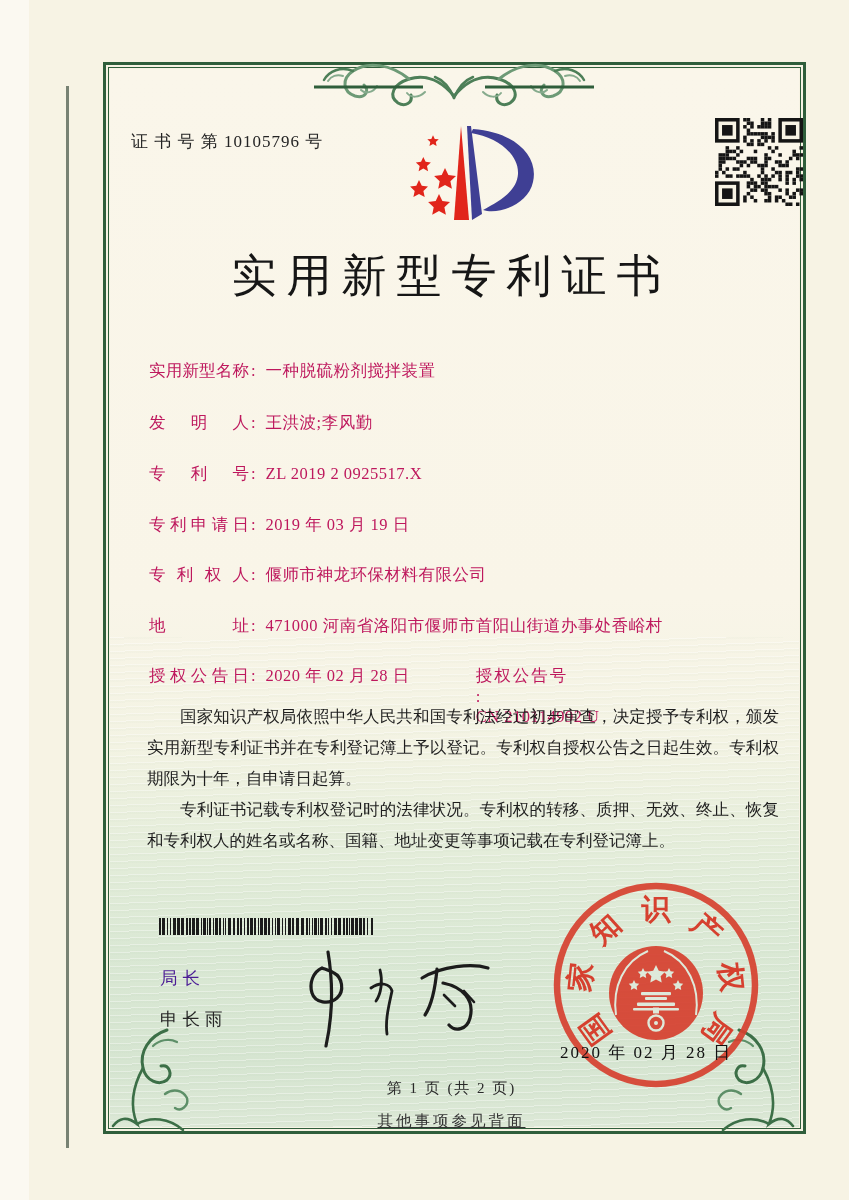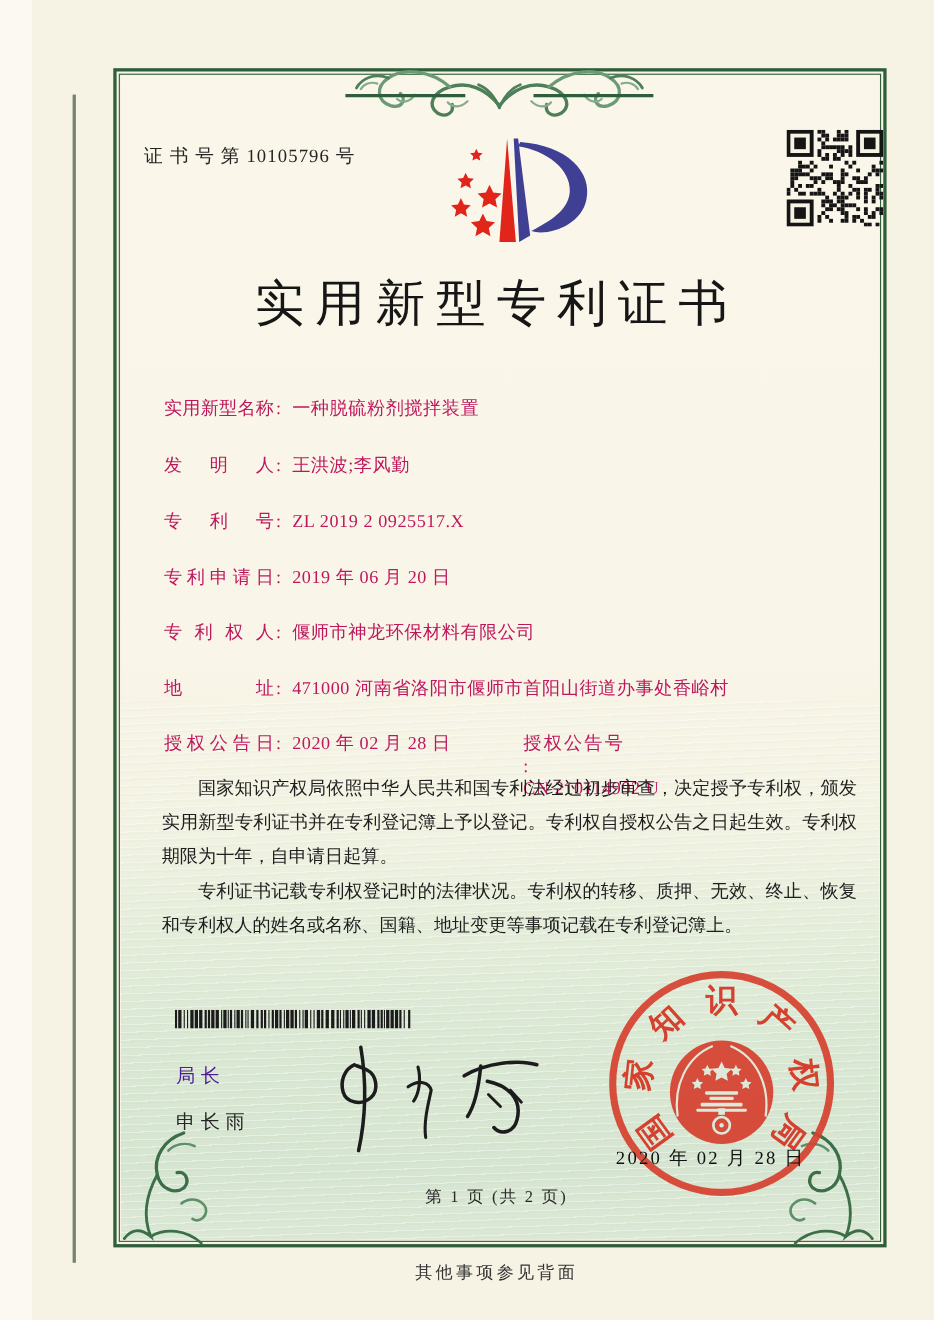--- a/index.html
+++ b/index.html
@@ -30,21 +30,21 @@
   .grp2 .lbl2{letter-spacing:2px;}
 
   .body-text{left:118px;top:701px;width:632px;font-size:16.5px;line-height:31px;text-align:justify;}
   .body-text p{margin:0;text-indent:2em;}
 
   .officer-title{left:131px;top:966px;font-size:17.5px;letter-spacing:5px;color:#4c1d95;}
   .officer-name{left:131px;top:1007px;font-size:17.5px;letter-spacing:5px;color:#262626;}
 
   .seal-date{left:512px;top:1041px;width:210px;text-align:center;font-size:17px;letter-spacing:2px;color:#111;z-index:6;}
   .page-num{left:74px;top:1079px;width:697px;text-align:center;font-size:15px;letter-spacing:2px;color:#2a2a2a;}
-  .back-note{left:74px;top:1147px;width:697px;text-align:center;font-size:15.5px;letter-spacing:3px;color:#333;}
+  .back-note{left:74px;top:1111px;width:697px;text-align:center;font-size:15.5px;letter-spacing:3px;color:#333;text-decoration:underline;}
 
   .seal-ch{font-size:29px;font-weight:bold;fill:#d6402f;font-family:"Liberation Serif","DejaVu Serif",serif;}
   svg{display:block;}
 </style>
 </head>
 <body>
 
 <div class="page">
 
   <div class="abs edge-line"></div>
@@ -302,21 +302,21 @@
     <span class="val">王洪波;李风勤</span>
   </div>
   <div class="abs frow" style="top:463px">
     <span class="lbl">专利号</span>
       <span class="colon">:</span>
     <span class="val">ZL 2019 2 0925517.X</span>
   </div>
   <div class="abs frow" style="top:514px">
     <span class="lbl">专利申请日</span>
       <span class="colon">:</span>
-    <span class="val">2019 年 06 月 20 日</span>
+    <span class="val">2019 年 03 月 19 日</span>
   </div>
   <div class="abs frow" style="top:564px">
     <span class="lbl">专利权人</span>
       <span class="colon">:</span>
     <span class="val">偃师市神龙环保材料有限公司</span>
   </div>
   <div class="abs frow" style="top:615px">
     <span class="lbl">地址</span>
       <span class="colon">:</span>
     <span class="val">471000 河南省洛阳市偃师市首阳山街道办事处香峪村</span>

